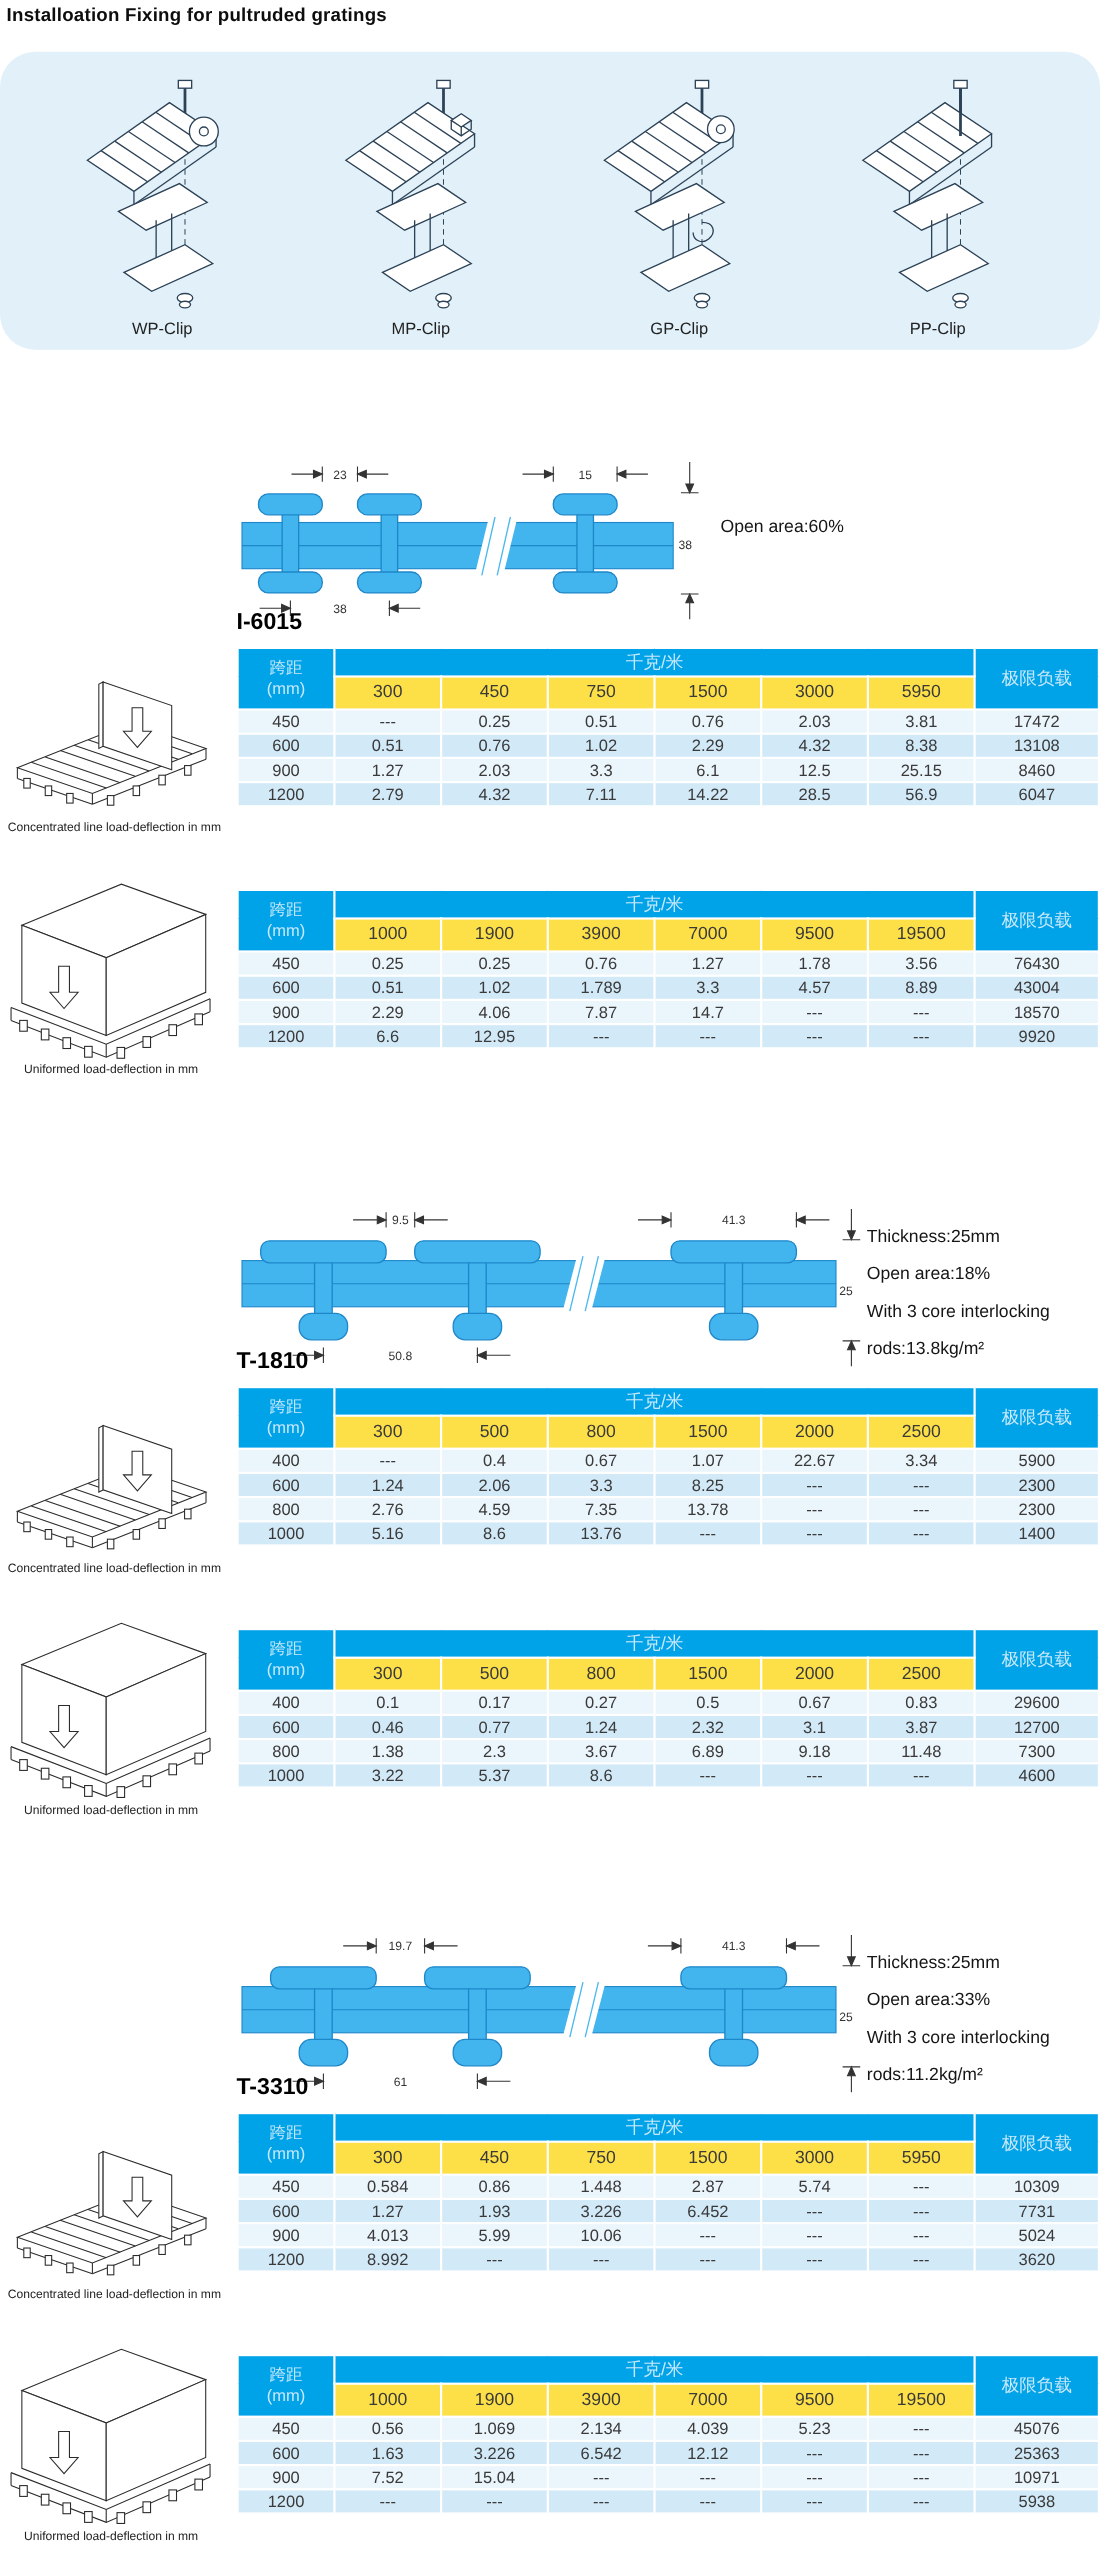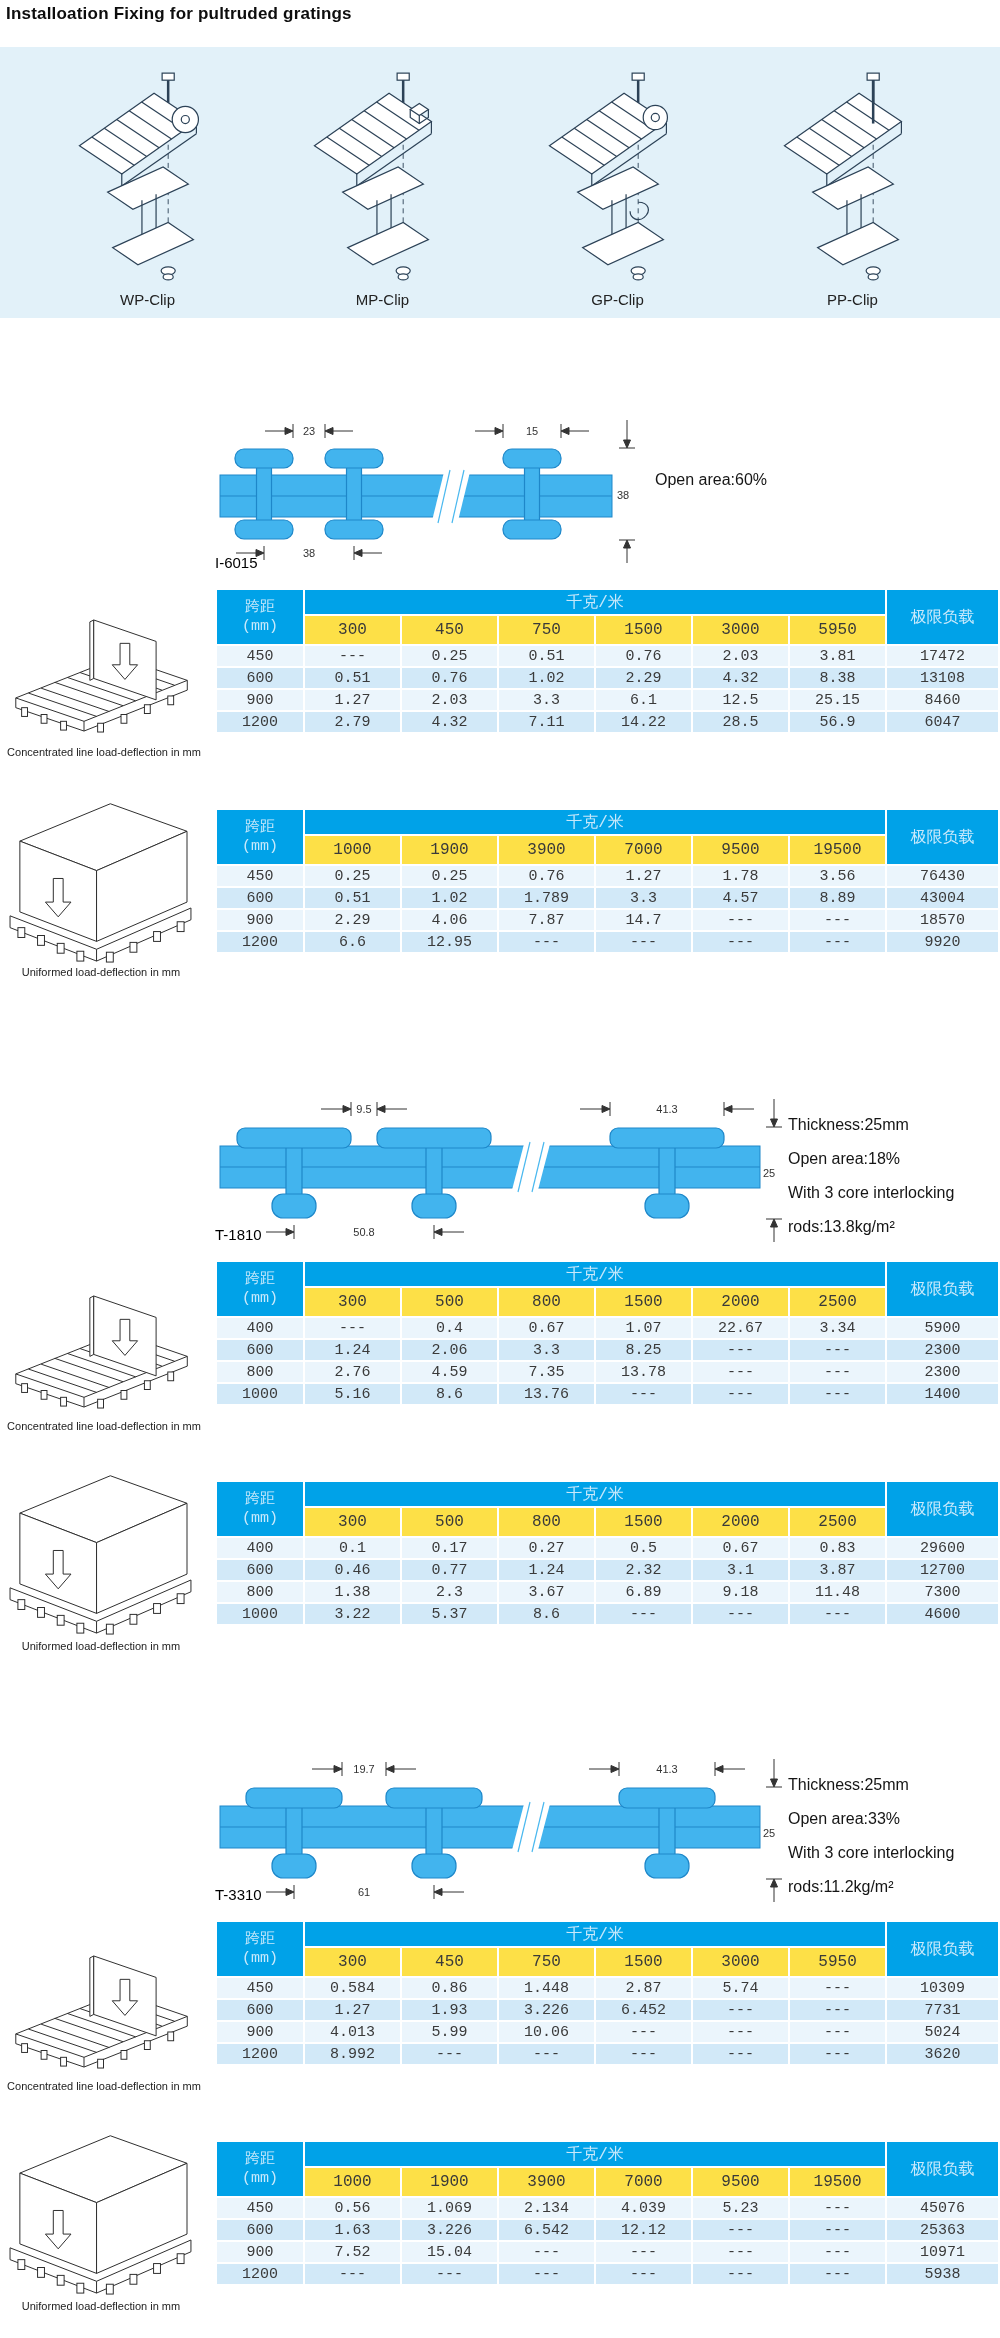--- a/index.html
+++ b/index.html
@@ -5,33 +5,33 @@
   * { margin:0; padding:0; box-sizing:border-box; }
   html,body { background:#fff; }
   body {
     width:1000px; height:2338px; position:relative; overflow:hidden;
     font-family:"Liberation Sans", sans-serif; color:#222;
   }
   .abs { position:absolute; }
   .page-title { left:6px; top:4px; font-size:17px; font-weight:bold; color:#0d0d0d; letter-spacing:0.2px; }
   
   .banner { left:0; top:47px; width:1000px; height:271px; background:#e2f1f9;
-    display:flex; justify-content:space-between; align-items:flex-start; padding:12px 55px 0 55px; }
+    display:flex; justify-content:space-between; align-items:flex-start; padding:12px 55px 0 55px;border-radius:32px; }
   .clip { width:185px; display:flex; flex-direction:column; align-items:center; }
   .clip-label { font-size:15px; color:#222; margin-top:0px; }
   
   .caption { font-size:11px; color:#222; width:198px; text-align:center; }
   
-  .model-title { font-size:15px; font-weight:normal; color:#000; }
+  .model-title { font-size:21px; font-weight:bold; color:#000; }
   
   .specs { font-size:16px; color:#151515; line-height:35px; }
   .specs.narrow { line-height:34px; }
   
   table.load { position:absolute; left:215px; border-collapse:collapse; table-layout:fixed;
-    width:783px; font-size:15px; color:#3a3a3a;font-family:Liberation Mono, monospace; }
+    width:783px; font-size:15px; color:#3a3a3a; }
   table.load th, table.load td { border:2px solid #fff; text-align:center; vertical-align:middle; padding:0; }
   table.load th { font-weight:normal; background:#00a2e8; color:#c9e9fb; font-size:16px; }
   table.load .hspan { line-height:19px; font-size:15px; }
   table.load tr.headrow th.hload { height:26px; }
   table.load tr.subhead td { background:#fde047; height:30px; font-size:16px; }
   table.load tr.dr td { height:22px; }
   table.load tr.light td { background:#ebf5fc; }
   table.load tr.mid td { background:#d2e9f8; }
   col.c-span { width:88px; }
   col.c-load { width:97px; }

